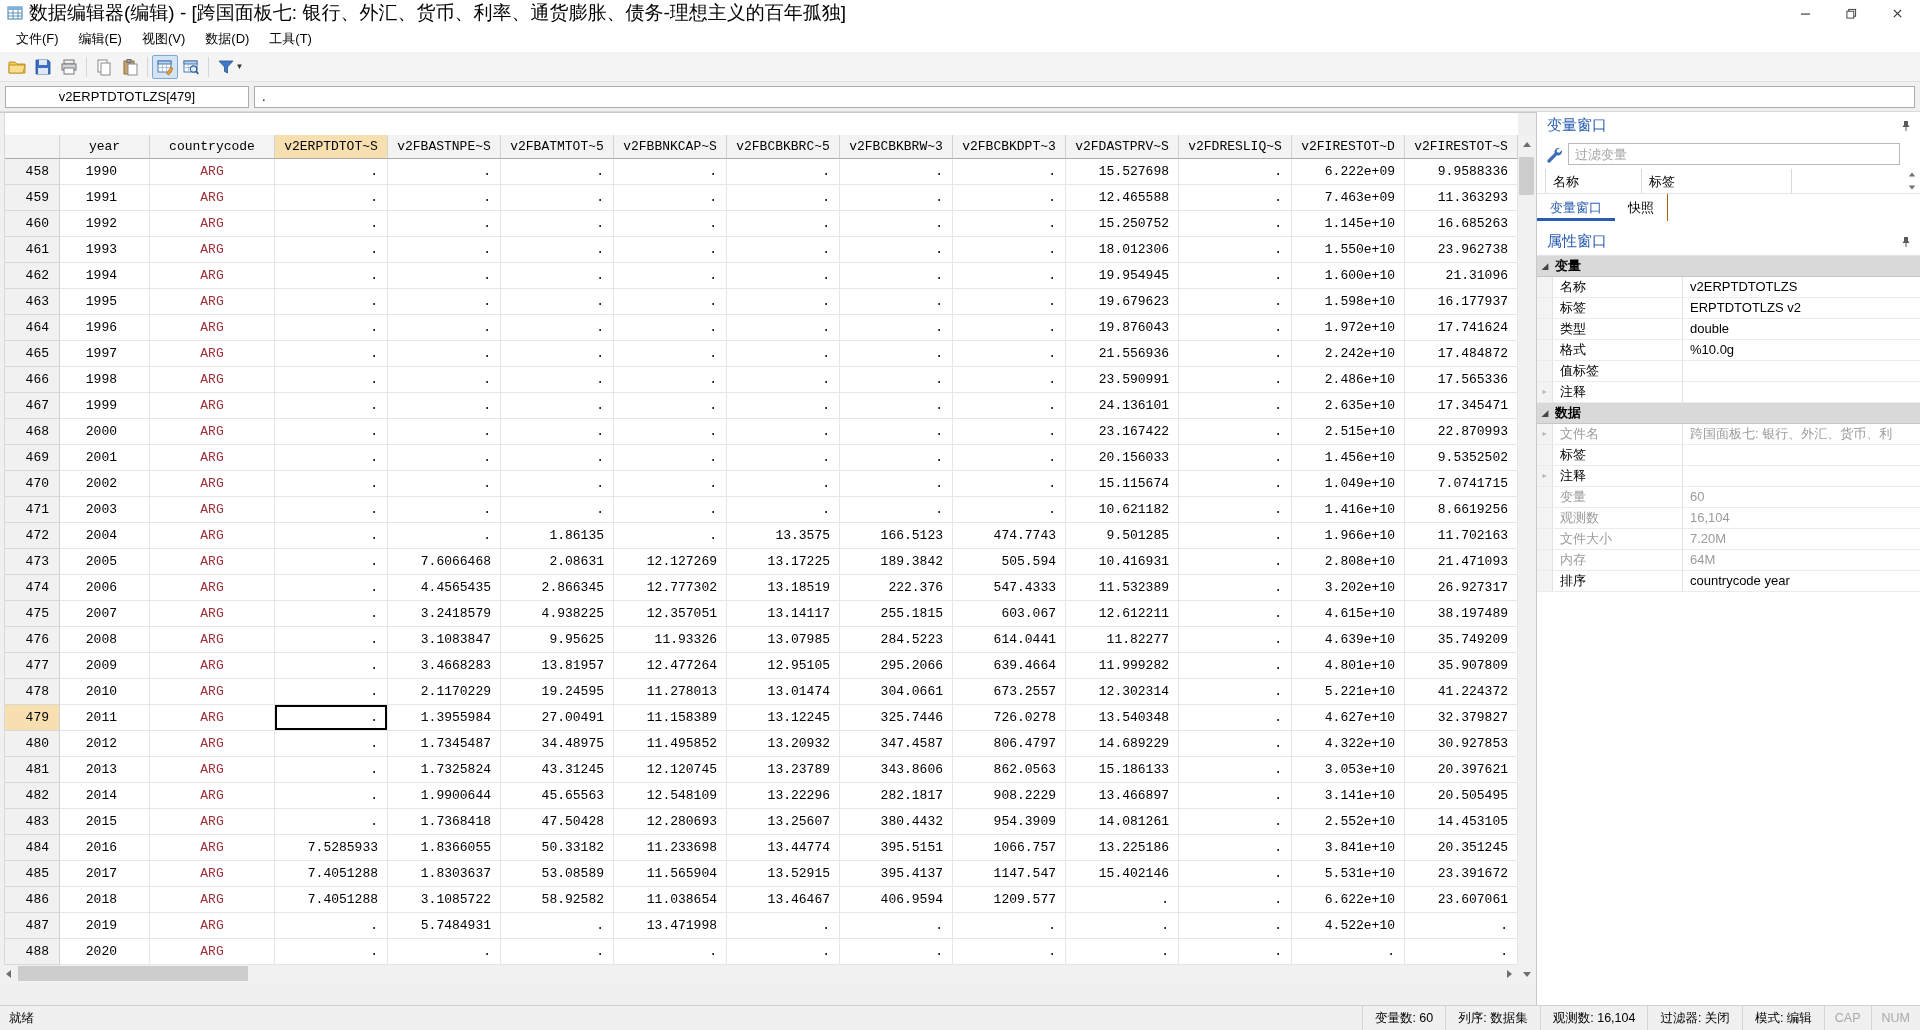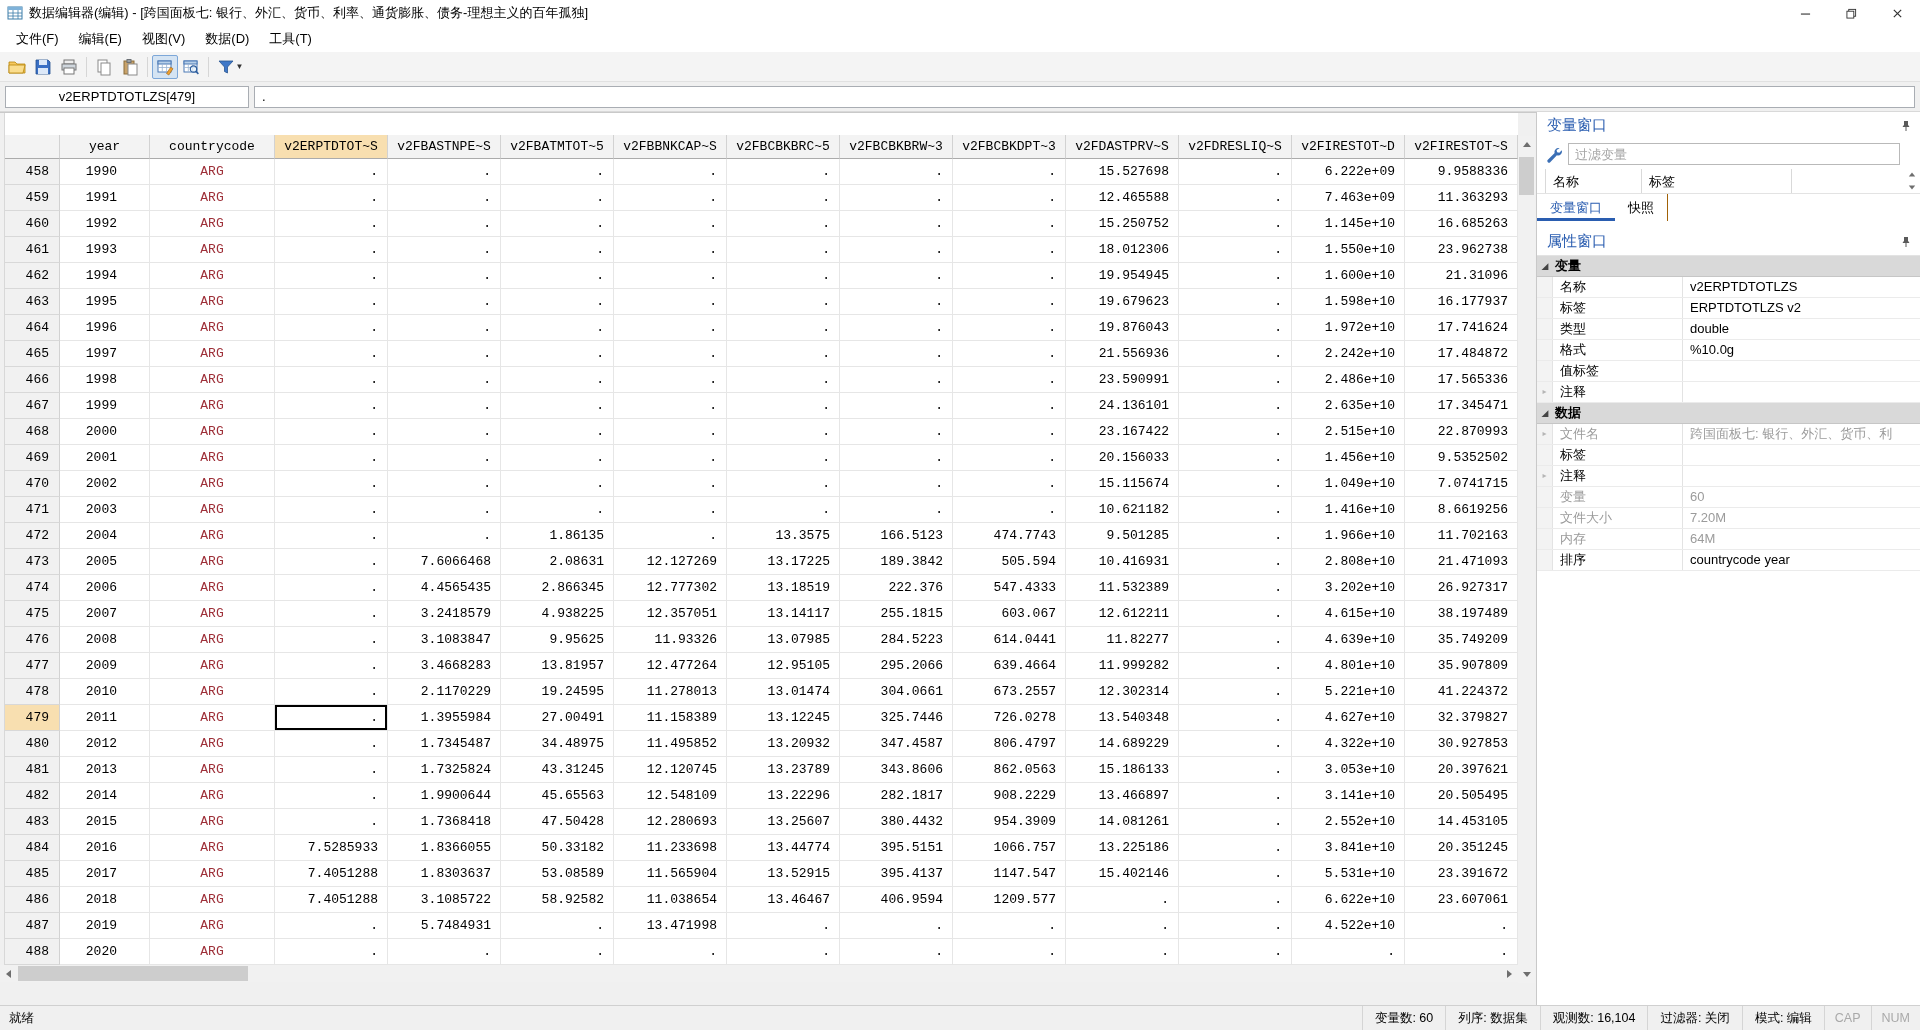--- a/index.html
+++ b/index.html
@@ -4,21 +4,21 @@
 <style>
   * { margin:0; padding:0; box-sizing:border-box; }
   html,body { width:1920px; height:1030px; overflow:hidden; background:#f0f0f0;
               font-family:"Liberation Sans", sans-serif; font-size:13px; color:#000; }
 
   .window { width:1920px; height:1030px; display:flex; flex-direction:column; background:#fff; }
 
   
   .titlebar { height:26px; background:#fff; display:flex; align-items:center; flex:0 0 auto; }
   .titlebar .appicon { width:16px; height:16px; margin:0 6px 0 7px; }
-  .titlebar .title { font-size:13px; white-space:nowrap; }
+  .titlebar .title { font-size:19px; white-space:nowrap; }
   .win-controls { margin-left:auto; display:flex; height:100%; }
   .win-btn { width:46px; height:26px; display:flex; align-items:center; justify-content:center; }
   .win-btn svg { width:11px; height:11px; }
 
   
   .menubar { height:26px; background:#fff; display:flex; align-items:center; padding-left:6px; flex:0 0 auto; }
   .menu-item { padding:0 10px; line-height:26px; font-size:13px; cursor:default; }
 
   
   .toolbar { height:30px; background:#f4f4f4; border-bottom:1px solid #e1e1e1; display:flex; align-items:center; padding-left:4px; flex:0 0 auto; }
@@ -871,20 +871,25 @@
             <div class="plabel">注释</div>
             <div class="pvalue"></div>
           </div>
           <div class="prow">
             <div class="gutter"></div>
             <div class="plabel muted">变量</div>
             <div class="pvalue muted">60</div>
           </div>
           <div class="prow">
             <div class="gutter"></div>
+            <div class="plabel muted">观测数</div>
+            <div class="pvalue muted">16,104</div>
+          </div>
+          <div class="prow">
+            <div class="gutter"></div>
             <div class="plabel muted">文件大小</div>
             <div class="pvalue muted">7.20M</div>
           </div>
           <div class="prow">
             <div class="gutter"></div>
             <div class="plabel muted">内存</div>
             <div class="pvalue muted">64M</div>
           </div>
           <div class="prow">
             <div class="gutter"></div>

